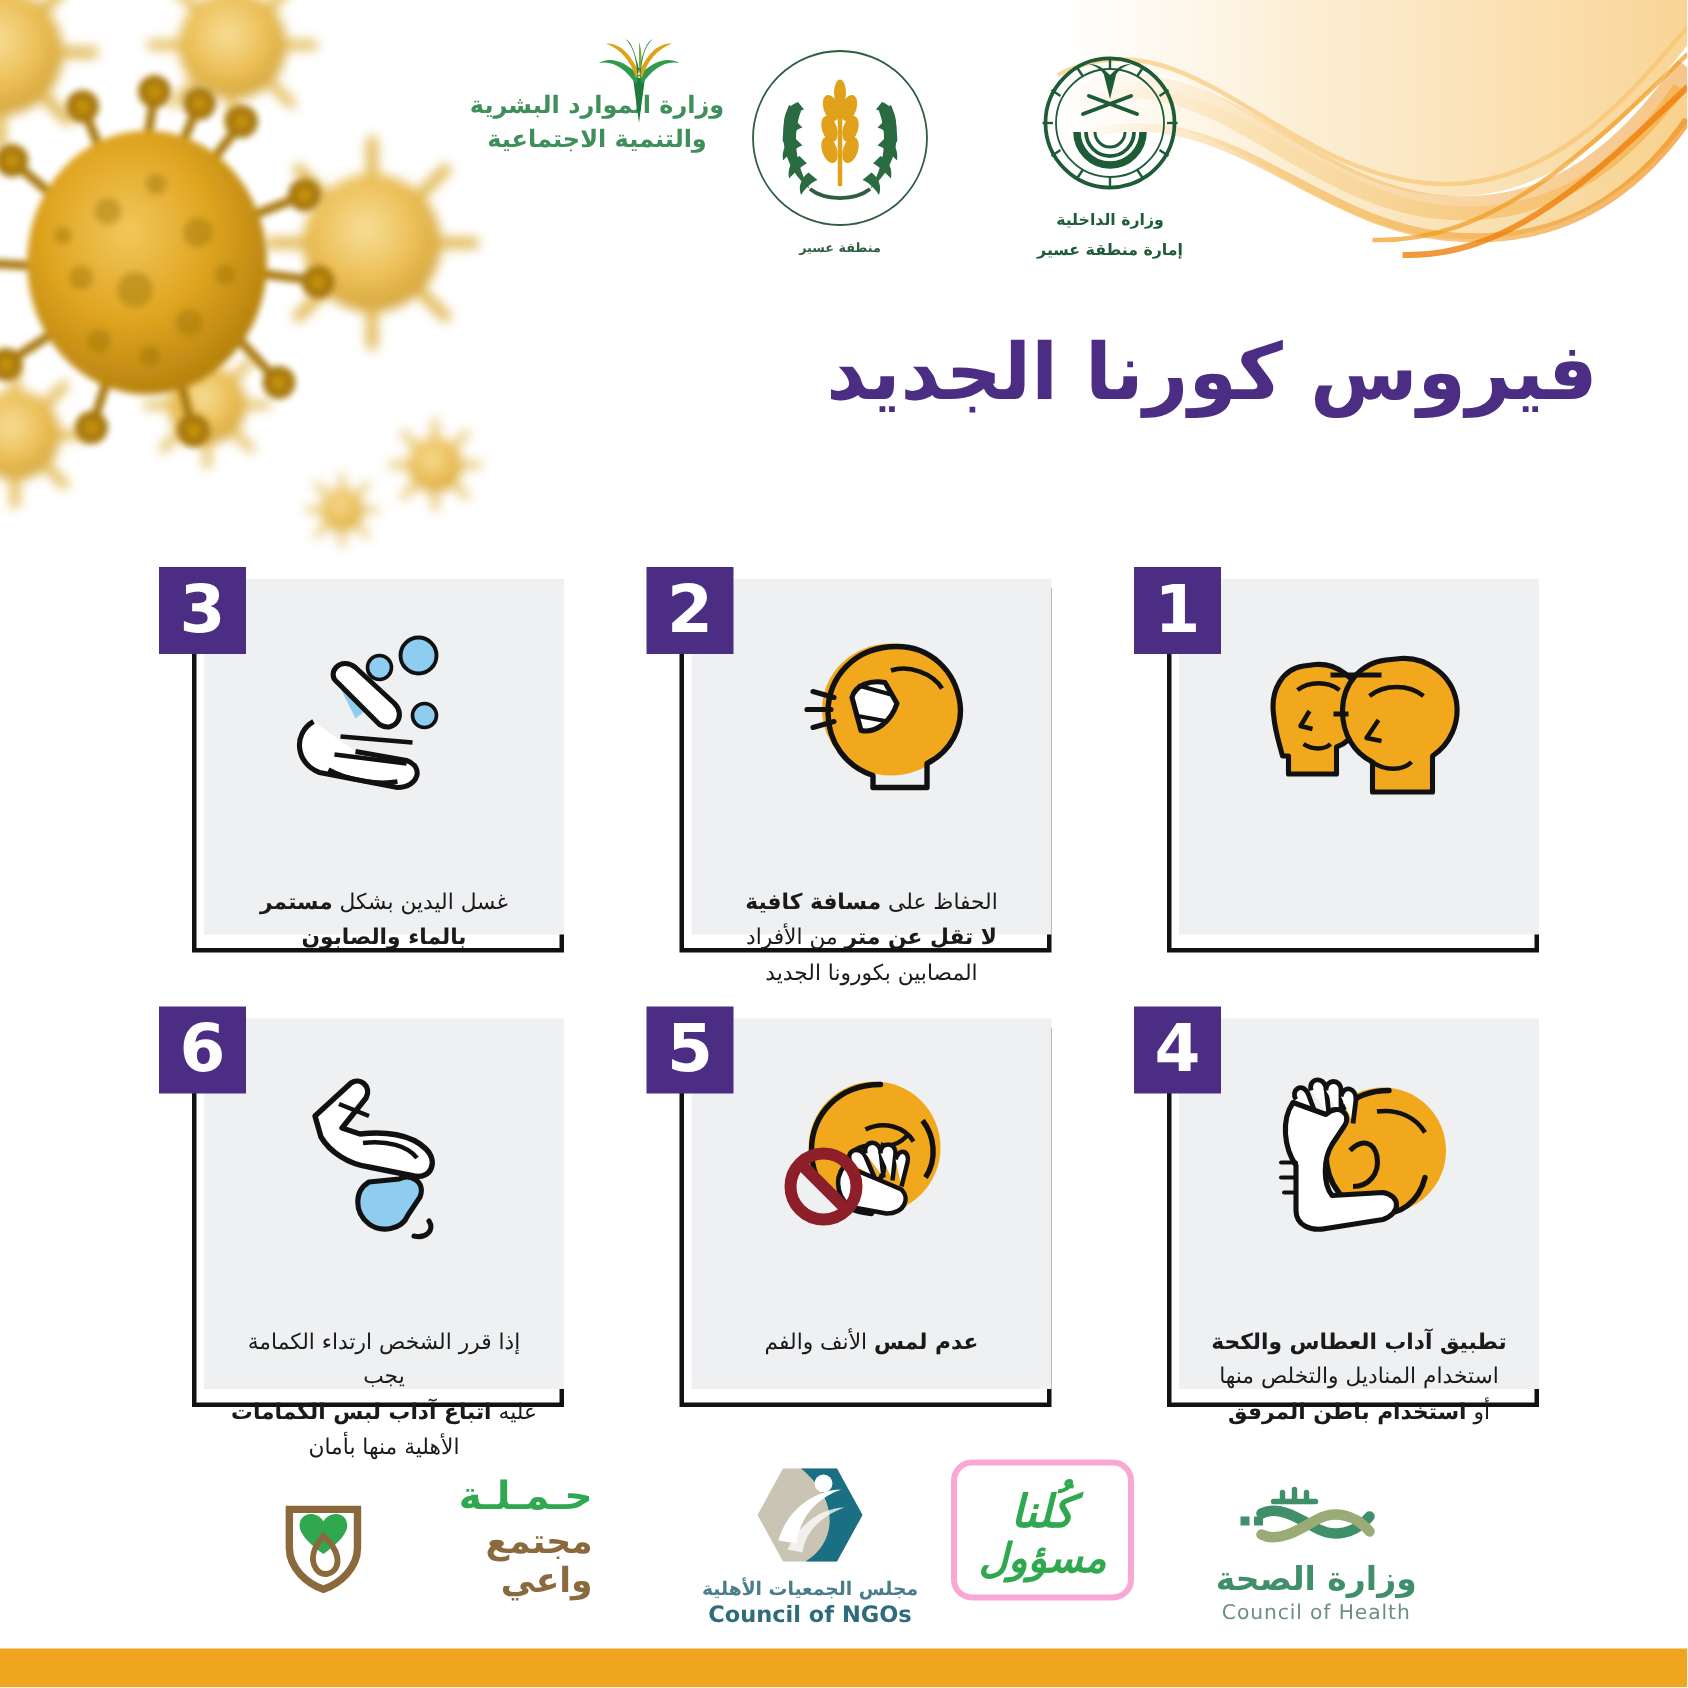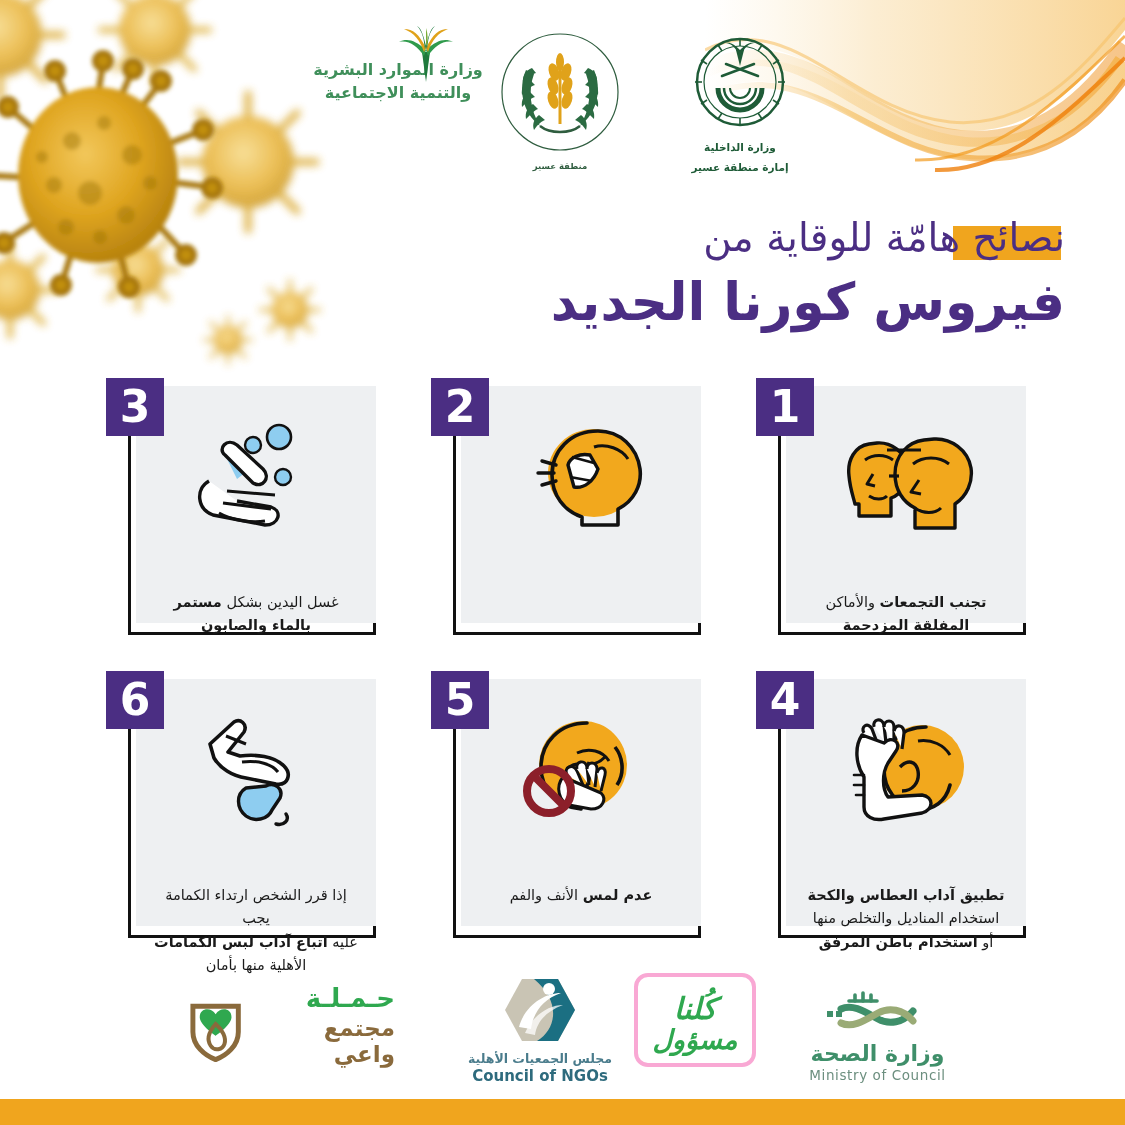--- a/index.html
+++ b/index.html
@@ -528,24 +528,20 @@
         <path d="M26 52 A22 22 0 0 0 70 52" fill="none" stroke="#1e5b37" stroke-width="5"></path>
         <path d="M32 52 A16 16 0 0 0 64 52" fill="none" stroke="#1e5b37" stroke-width="2.5"></path>
         <path d="M38 52 A10 10 0 0 0 58 52" fill="none" stroke="#1e5b37" stroke-width="2"></path>
       </svg>
       <div class="logo-text">وزارة الداخلية</div>
       <div class="logo-text">إمارة منطقة عسير</div>
     </div>
   </div>
 
   <div class="headline">
-    <div class="headline-sub-wrap">
-      <span class="headline-highlight"></span>
-      <div class="headline-sub">نصائح هامّة للوقاية من</div>
-    </div>
     <div class="headline-main">فيروس كورنا الجديد</div>
   </div>
 
   <div class="tips-grid">
 
     <div class="tip-card">
       <div class="card-frame"></div>
       <div class="card-number">1</div>
       <div class="card-body">
         <div class="card-icon">
@@ -555,24 +551,20 @@
             <path d="M44 50 L38 60 L46 62" fill="none" stroke="#111" stroke-width="3" stroke-linejoin="round"></path>
             <path d="M40 72 C46 76 54 76 58 72" fill="none" stroke="#111" stroke-width="3"></path>
             <path d="M95 16 C78 18 66 32 66 50 C66 66 74 78 86 84 L86 104 L126 104 L126 80 C138 72 144 58 142 44 C139 26 122 14 105 15 Z" fill="#F2A81D" stroke="#111" stroke-width="3.4" stroke-linejoin="round"></path>
             <path d="M84 40 C94 32 110 32 120 40" fill="none" stroke="#111" stroke-width="3"></path>
             <path d="M90 56 L82 68 L92 70" fill="none" stroke="#111" stroke-width="3" stroke-linejoin="round"></path>
             <path d="M86 84 C94 90 106 90 112 84" fill="none" stroke="#111" stroke-width="3"></path>
             <path d="M58 26 L92 26" stroke="#111" stroke-width="3.2" fill="none"></path>
             <path d="M60 52 L70 52" stroke="#111" stroke-width="3.2" fill="none"></path>
           </svg>
         </div>
-        <div class="card-text">
-            <div><span class="b">تجنب التجمعات</span><span class="r"> والأماكن</span></div>
-            <div><span class="b">المفلقة المزدحمة</span></div>
-          </div>
       </div>
     </div>
 
     <div class="tip-card">
       <div class="card-frame"></div>
       <div class="card-number">2</div>
       <div class="card-body">
         <div class="card-icon">
           <svg width="150" height="118" viewBox="0 0 150 118">
             <ellipse cx="88" cy="52" rx="46" ry="44" fill="#F2A81D"></ellipse>
@@ -581,20 +573,25 @@
             <path d="M62 44 C64 36 74 32 84 34 L92 48 C88 60 78 68 68 66 Z" fill="#ffffff" stroke="#111" stroke-width="3.4" stroke-linejoin="round"></path>
             <path d="M66 36 L88 42" fill="none" stroke="#111" stroke-width="2.6"></path>
             <path d="M64 56 L86 60" fill="none" stroke="#111" stroke-width="2.6"></path>
             <g stroke="#111" stroke-width="3.4" stroke-linecap="round">
               <line x1="36" y1="40" x2="50" y2="44"></line>
               <line x1="32" y1="52" x2="48" y2="52"></line>
               <line x1="36" y1="64" x2="50" y2="60"></line>
             </g>
           </svg>
         </div>
+        <div class="card-text">
+            <div><span class="r">الحفاظ على </span><span class="b">مسافة كافية</span></div>
+            <div><span class="b">لا تقل عن متر</span><span class="r"> من الأفراد</span></div>
+            <div><span class="r">المصابين بكورونا الجديد</span></div>
+          </div>
       </div>
     </div>
 
     <div class="tip-card">
       <div class="card-frame"></div>
       <div class="card-number">3</div>
       <div class="card-body">
         <div class="card-icon">
           <svg width="155" height="118" viewBox="0 0 155 118">
             <circle cx="100" cy="16" r="12" fill="#8ecdf0" stroke="#111" stroke-width="2.6"></circle>
@@ -742,19 +739,19 @@
             <path d="M52 6 L52 12"></path>
         </g>
         <path d="M22 20 C34 14 48 24 59 30 C70 36 84 34 94 22" fill="none" stroke="#3f8f6a" stroke-width="7" stroke-linecap="round"></path>
         <path d="M22 34 C34 40 48 30 59 24 C70 18 84 20 94 32" fill="none" stroke="#9aab76" stroke-width="7" stroke-linecap="round"></path>
         <g fill="#3f8f6a">
           <rect x="8" y="22" width="6" height="6"></rect>
           <rect x="17" y="22" width="6" height="6"></rect>
         </g>
       </svg>
       <div class="ar">وزارة الصحة</div>
-      <div class="en">Ministry of Council</div>
+      <div class="en">Council of Health</div>
     </div>
   </div>
 
   <div class="bottom-bar"></div>
 
 </div>
 
 </body></html>

